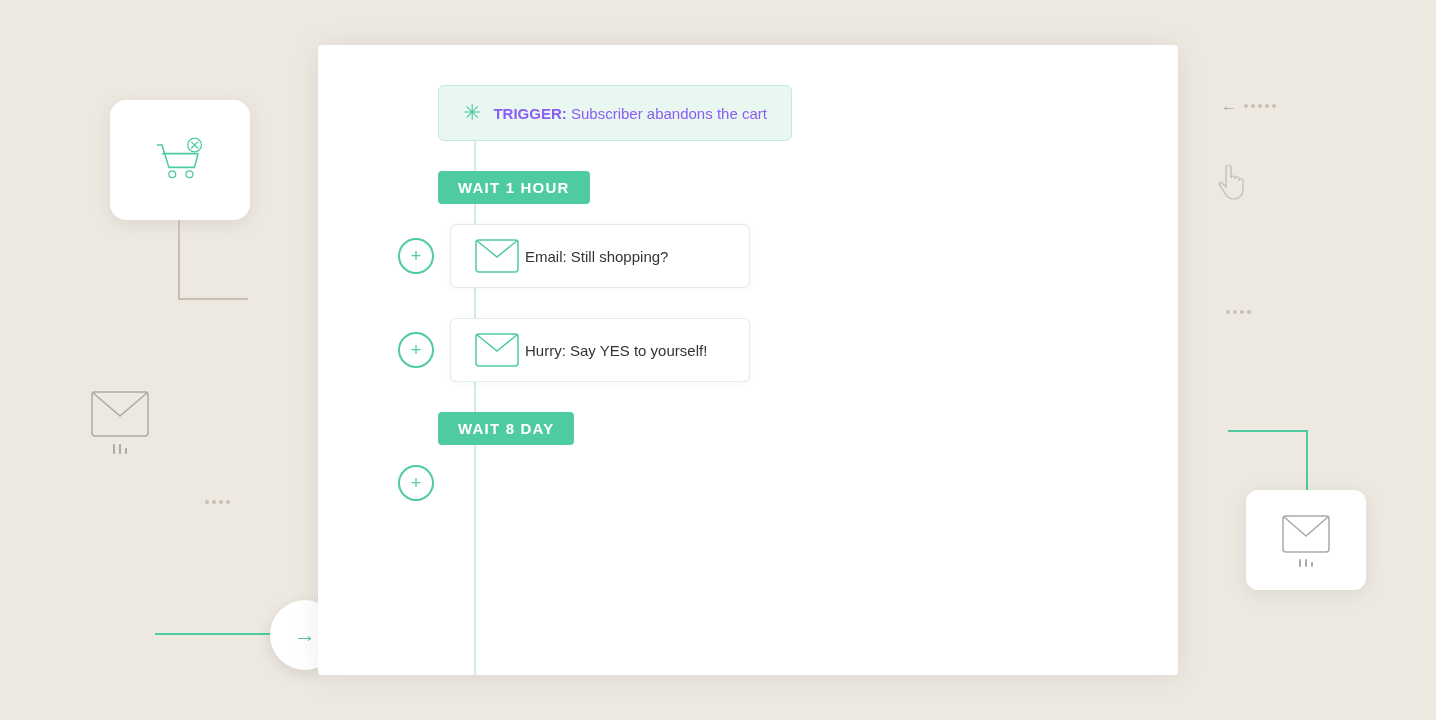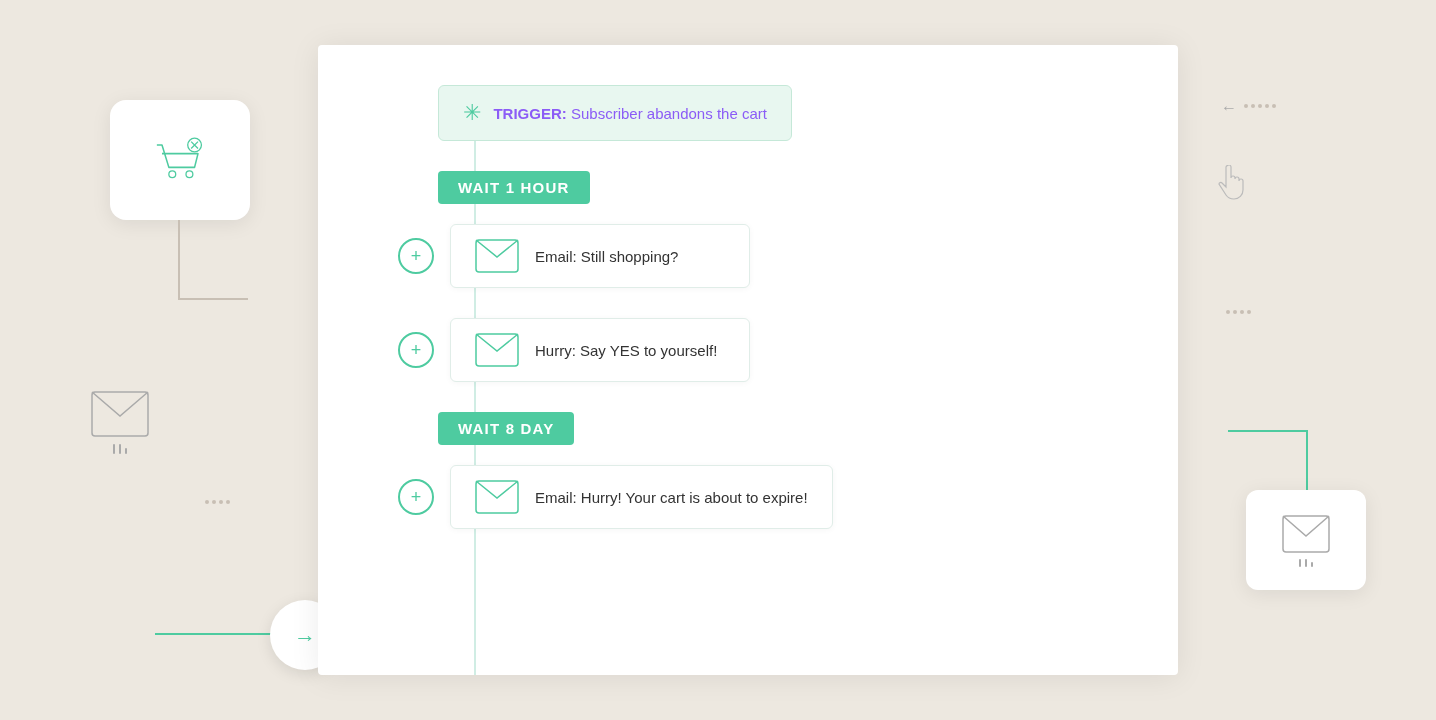--- a/index.html
+++ b/index.html
@@ -223,21 +223,21 @@
       cursor: pointer;
       color: #4ecba0;
       font-size: 18px;
       font-weight: 300;
       flex-shrink: 0;
     }
 
     .email-card {
       display: flex;
       align-items: center;
-      gap: 16px;
+      gap: 6px;
       background: white;
       border: 1px solid #e0ede8;
       border-radius: 6px;
       padding: 14px 24px;
       min-width: 300px;
       box-shadow: 0 1px 6px rgba(0,0,0,0.04);
     }
 
     .email-label {
       font-size: 15px;
@@ -386,23 +386,16 @@
     </div>
 
     <div class="wait-block">
       <span>WAIT 8 DAY</span>
     </div>
 
     <div class="email-row">
       <div class="add-btn">
         <span>+</span>
       </div>
-      <div class="email-card">
-        <svg class="envelope-svg" viewBox="0 0 44 34" fill="none" xmlns="http://www.w3.org/2000/svg">
-          <rect x="1" y="1" width="42" height="32" rx="3" stroke="#4ecba0" stroke-width="1.5" fill="none"></rect>
-          <path d="M1 1 L22 18 L43 1" stroke="#4ecba0" stroke-width="1.5" fill="none"></path>
-        </svg>
-        <span class="email-label">Email: Hurry! Your cart is about to expire!</span>
-      </div>
     </div>
 
   </div>
 </div>
 
 </body></html>

